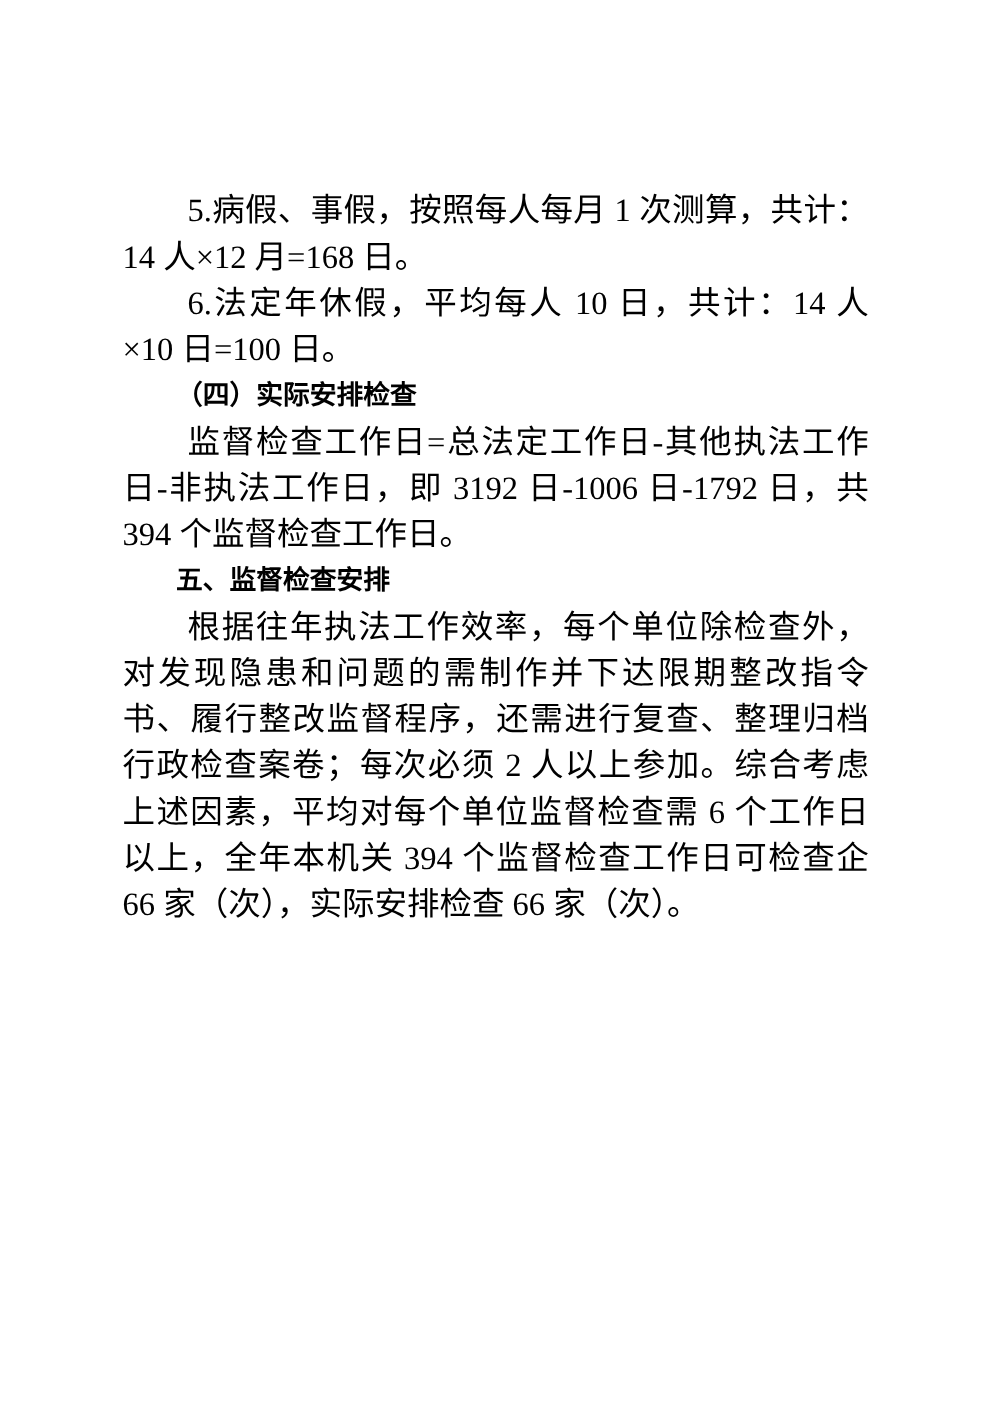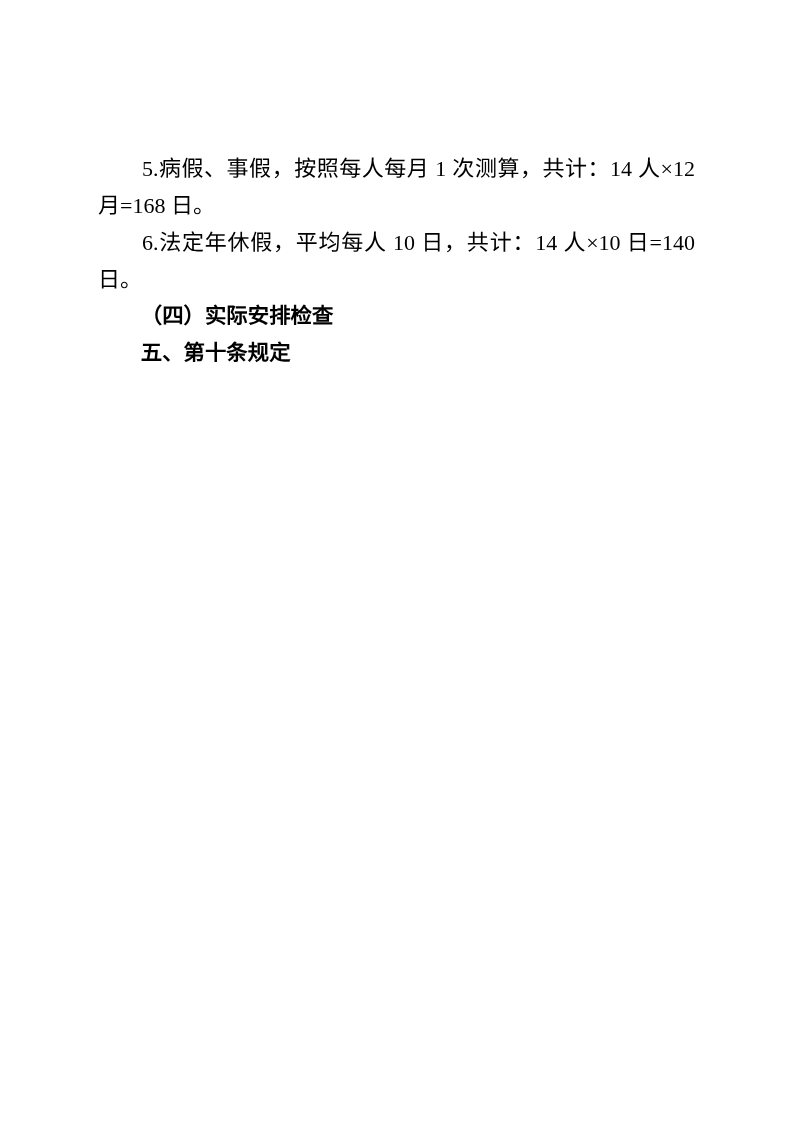--- a/index.html
+++ b/index.html
@@ -17,21 +17,21 @@
   .content {
     position: absolute;
     left: 98px;
     top: 150px;
     width: 597px;
     color: #000000;
   }
   .body-para {
     margin: 0;
     font-family: "Liberation Serif", "DejaVu Serif", serif;
-    font-size: 22px;
+    font-size: 26px;
     line-height: 37px;
     text-align: justify;
     text-justify: inter-ideograph;
     text-indent: 2em;
     color: #000000;
   }
   .heading-kai {
     margin: 0;
     font-family: "Liberation Serif", "DejaVu Serif", serif;
     font-size: 21.4px;
@@ -49,17 +49,19 @@
     text-indent: 2em;
     color: #000000;
   }
 </style>
 </head>
 <body>
 
 <div class="page">
   <div class="content">
     <p class="body-para">5.病假、事假，按照每人每月 1 次测算，共计：14 人×12 月=168 日。</p>
-    <p class="body-para">6.法定年休假，平均每人 10 日，共计：14 人×10 日=140 日。</p>
+    <p class="body-para">6.法定年休假，平均每人 10 日，共计：14 人×10 日=100 日。</p>
     <h3 class="heading-kai">（四）实际安排检查</h3>
-    <h2 class="heading-hei">五、第十条规定</h2>
+    <p class="body-para">监督检查工作日=总法定工作日-其他执法工作日-非执法工作日，即 3192 日-1006 日-1792 日，共 394 个监督检查工作日。</p>
+    <h2 class="heading-hei">五、监督检查安排</h2>
+    <p class="body-para">根据往年执法工作效率，每个单位除检查外，对发现隐患和问题的需制作并下达限期整改指令书、履行整改监督程序，还需进行复查、整理归档行政检查案卷；每次必须 2 人以上参加。综合考虑上述因素，平均对每个单位监督检查需 6 个工作日以上，全年本机关 394 个监督检查工作日可检查企 66 家（次），实际安排检查 66 家（次）。</p>
   </div>
 </div>
 
 </body></html>

